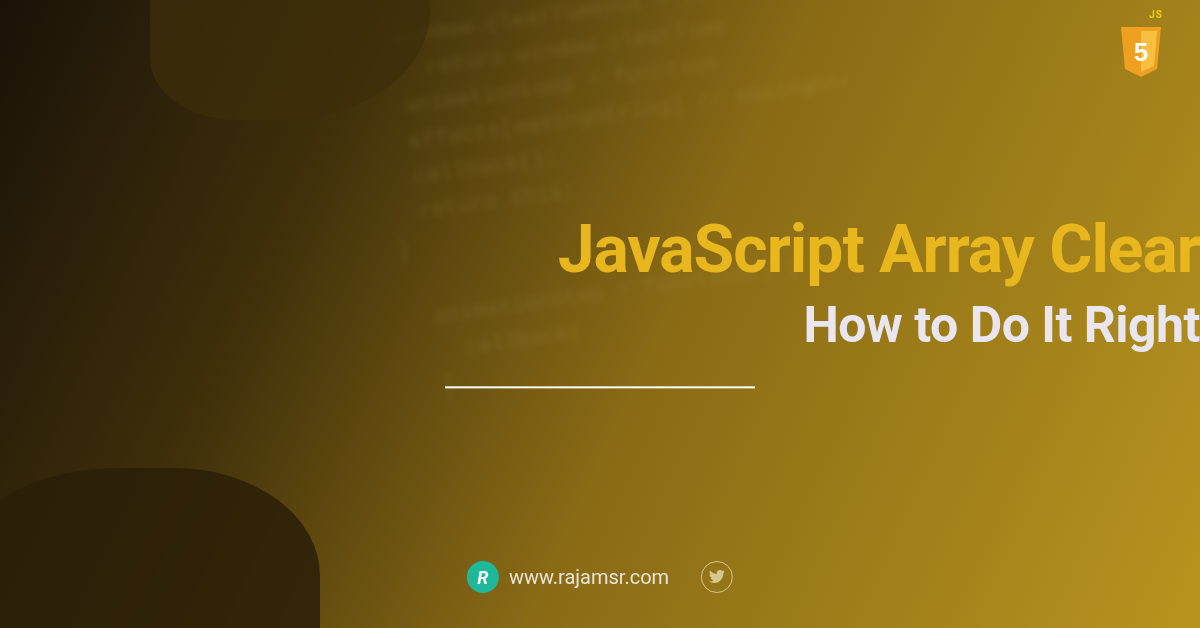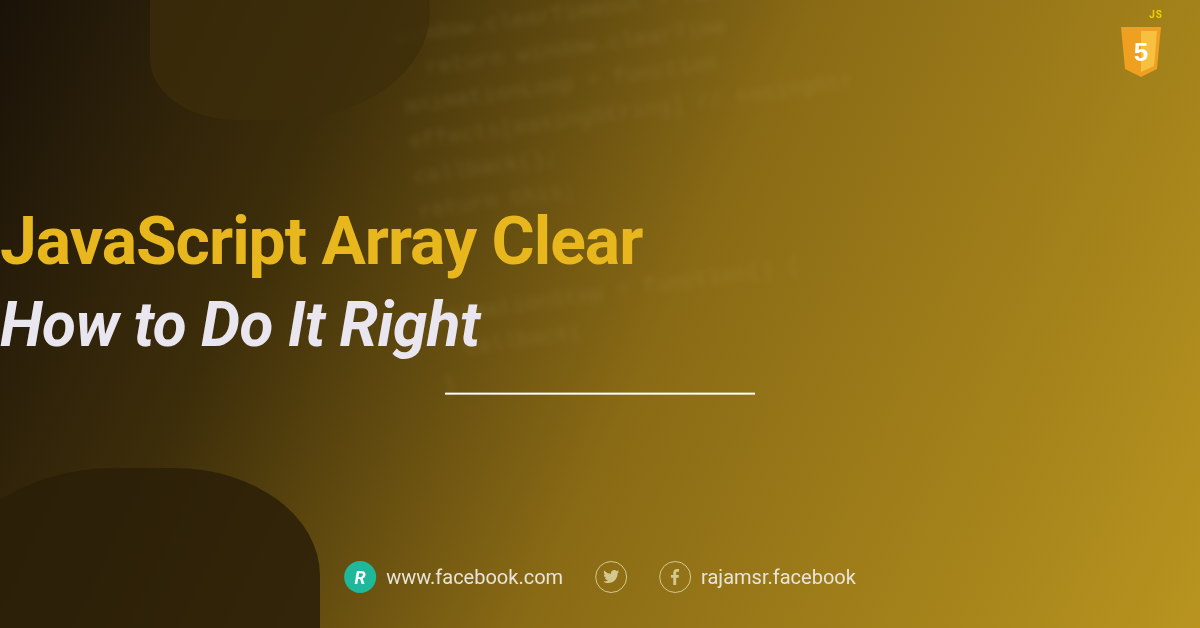--- a/index.html
+++ b/index.html
@@ -73,38 +73,37 @@
       color: #f0d000;
       letter-spacing: 1px;
       margin-left: 10px;
     }
     
     .content {
       position: absolute;
       top: 50%;
       left: 50%;
       transform: translate(-50%, -58%);
-      text-align: left;
+      text-align: right;
       width: 100%;
     }
     
     .title {
       font-size: 66px;
       font-weight: 700;
       color: #e8b71e;
       letter-spacing: -1px;
       margin-bottom: 8px;
     }
     
     .subtitle {
-      font-size: 62px;
+      font-size: 50px;
       font-weight: 700;
       color: #eae6f0;
       letter-spacing: -0.5px;
-      font-style: italic;
     }
     
     .underline {
       width: 310px;
       height: 2px;
       background: #ffffff;
       margin: 32px auto 0;
     }
     
     .footer {
@@ -177,32 +176,24 @@
 
 <div class="content">
   <h1 class="title">JavaScript Array Clear</h1>
   <h2 class="subtitle">How to Do It Right</h2>
   <div class="underline"></div>
 </div>
 
 <div class="footer">
   <div class="footer-item">
     <span class="icon-circle icon-r">R</span>
-    <span>www.facebook.com</span>
+    <span>www.rajamsr.com</span>
   </div>
 
   <div class="footer-item">
     <span class="icon-circle icon-outline">
       <svg width="16" height="14" viewBox="0 0 16 14">
         <path d="M16 1.6c-.6.3-1.2.4-1.9.5.7-.4 1.2-1 1.4-1.8-.6.4-1.3.7-2.1.8C12.8.4 12 0 11 0 9.2 0 7.8 1.5 7.8 3.3c0 .3 0 .5.1.7C5.2 3.9 2.8 2.6 1.1.6.8 1.1.7 1.7.7 2.3c0 1.1.6 2.1 1.5 2.7-.5 0-1-.2-1.5-.4v.1c0 1.6 1.1 2.9 2.6 3.2-.3.1-.6.1-.9.1-.2 0-.4 0-.6-.1.4 1.3 1.6 2.2 3.1 2.3-1.1.9-2.6 1.4-4.1 1.4-.3 0-.5 0-.8-.1C1.5 12.5 3.2 13 5.1 13c6 0 9.3-5 9.3-9.3v-.4c.7-.5 1.2-1.1 1.6-1.7z" fill="#d4c890"></path>
       </svg>
     </span>
   </div>
 
-  <div class="footer-item">
-    <span class="icon-circle icon-outline">
-      <svg width="9" height="16" viewBox="0 0 9 16">
-        <path d="M6 16V8.7h2.4l.4-2.8H6V4.1c0-.8.2-1.4 1.4-1.4H9V.1C8.7.1 7.8 0 6.8 0 4.6 0 3.1 1.3 3.1 3.8v2.1H.7v2.8h2.4V16H6z" fill="#d4c890"></path>
-      </svg>
-    </span>
-    <span>rajamsr.facebook</span>
-  </div>
 </div>
 
 </body></html>

